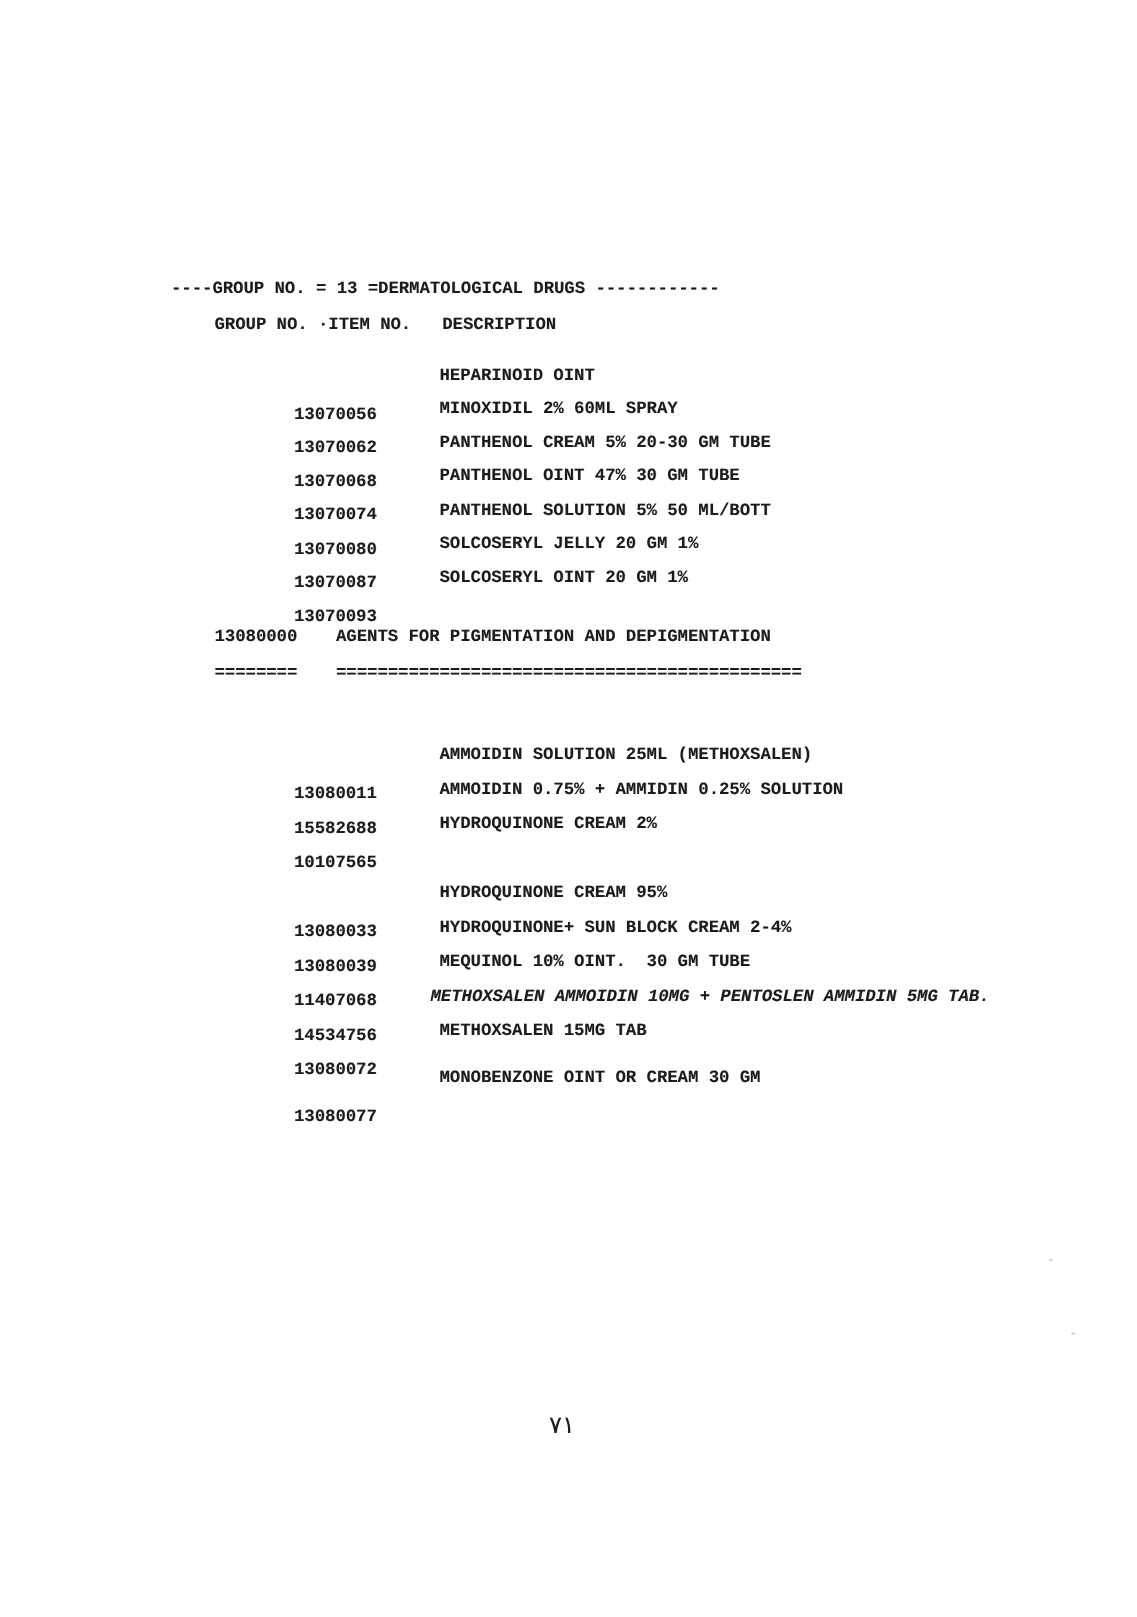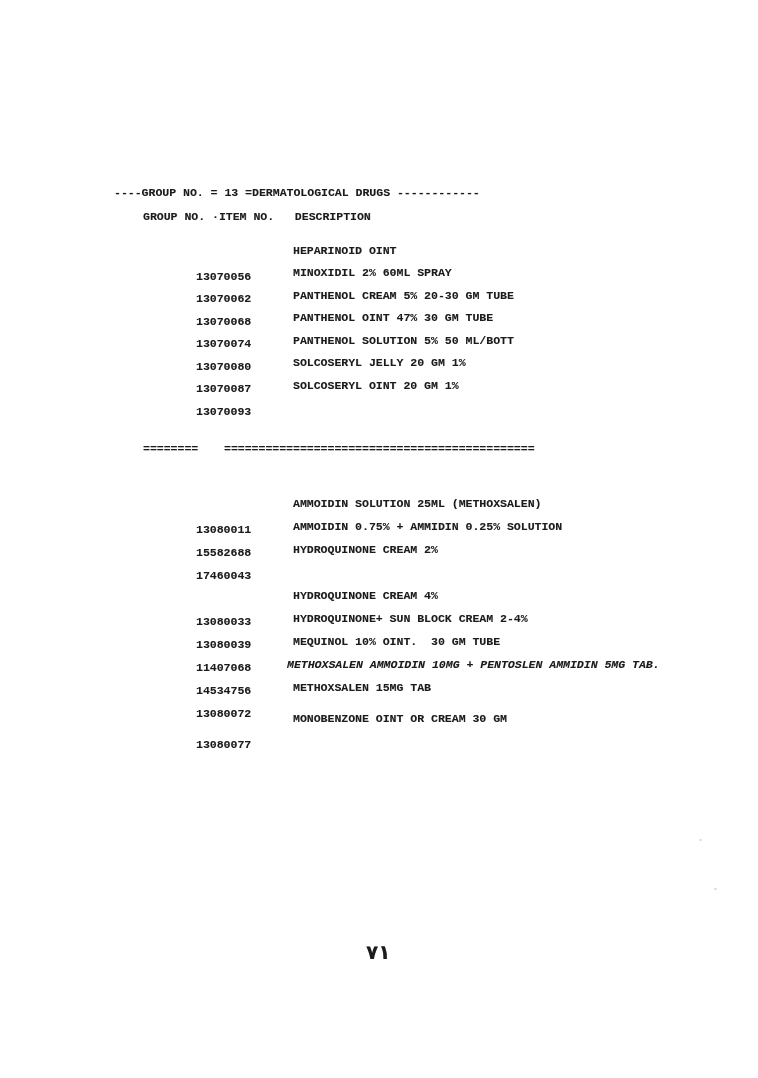--- a/index.html
+++ b/index.html
@@ -54,22 +54,22 @@
   .section-title {
     position: absolute;
     left: 224px;
     white-space: pre;
   }
   .page-number {
     position: absolute;
     left: 366px;
     top: 940px;
     font-family: "DejaVu Sans", "Liberation Sans", sans-serif;
-    font-weight: 700;
-    font-size: 20px;
+    font-weight: 400;
+    font-size: 16px;
     letter-spacing: 6px;
     color: #1b1b1b;
   }
   .speck {
     position: absolute;
     width: 3px;
     height: 2px;
     background: #b9b9b9;
     border-radius: 50%;
     opacity: 0.55;
@@ -106,40 +106,44 @@
   </div>
   <div class="row" style="top:356px">
     <span class="code">13070087</span>
     <span class="desc">SOLCOSERYL JELLY 20 GM 1%</span>
   </div>
   <div class="row" style="top:379px">
     <span class="code">13070093</span>
     <span class="desc">SOLCOSERYL OINT 20 GM 1%</span>
   </div>
 
+  <div class="row" style="top:418px">
+    <span class="section-code">13080000</span>
+    <span class="section-title">AGENTS FOR PIGMENTATION AND DEPIGMENTATION</span>
+  </div>
   <div class="row" style="top:442px">
     <span class="section-code">========</span>
     <span class="section-title">=============================================</span>
   </div>
 
   <div class="row" style="top:497px">
     <span class="code">13080011</span>
     <span class="desc">AMMOIDIN SOLUTION 25ML (METHOXSALEN)</span>
   </div>
   <div class="row" style="top:520px">
     <span class="code">15582688</span>
     <span class="desc">AMMOIDIN 0.75% + AMMIDIN 0.25% SOLUTION</span>
   </div>
   <div class="row" style="top:543px">
-    <span class="code">17460043</span>
+    <span class="code">10107565</span>
     <span class="desc">HYDROQUINONE CREAM 2%</span>
   </div>
   <div class="row" style="top:589px">
     <span class="code">13080033</span>
-    <span class="desc">HYDROQUINONE CREAM 4%</span>
+    <span class="desc">HYDROQUINONE CREAM 95%</span>
   </div>
   <div class="row" style="top:612px">
     <span class="code">13080039</span>
     <span class="desc">HYDROQUINONE+ SUN BLOCK CREAM 2-4%</span>
   </div>
   <div class="row" style="top:635px">
     <span class="code">11407068</span>
     <span class="desc">MEQUINOL 10% OINT.  30 GM TUBE</span>
   </div>
   <div class="row tight" style="top:658px">

